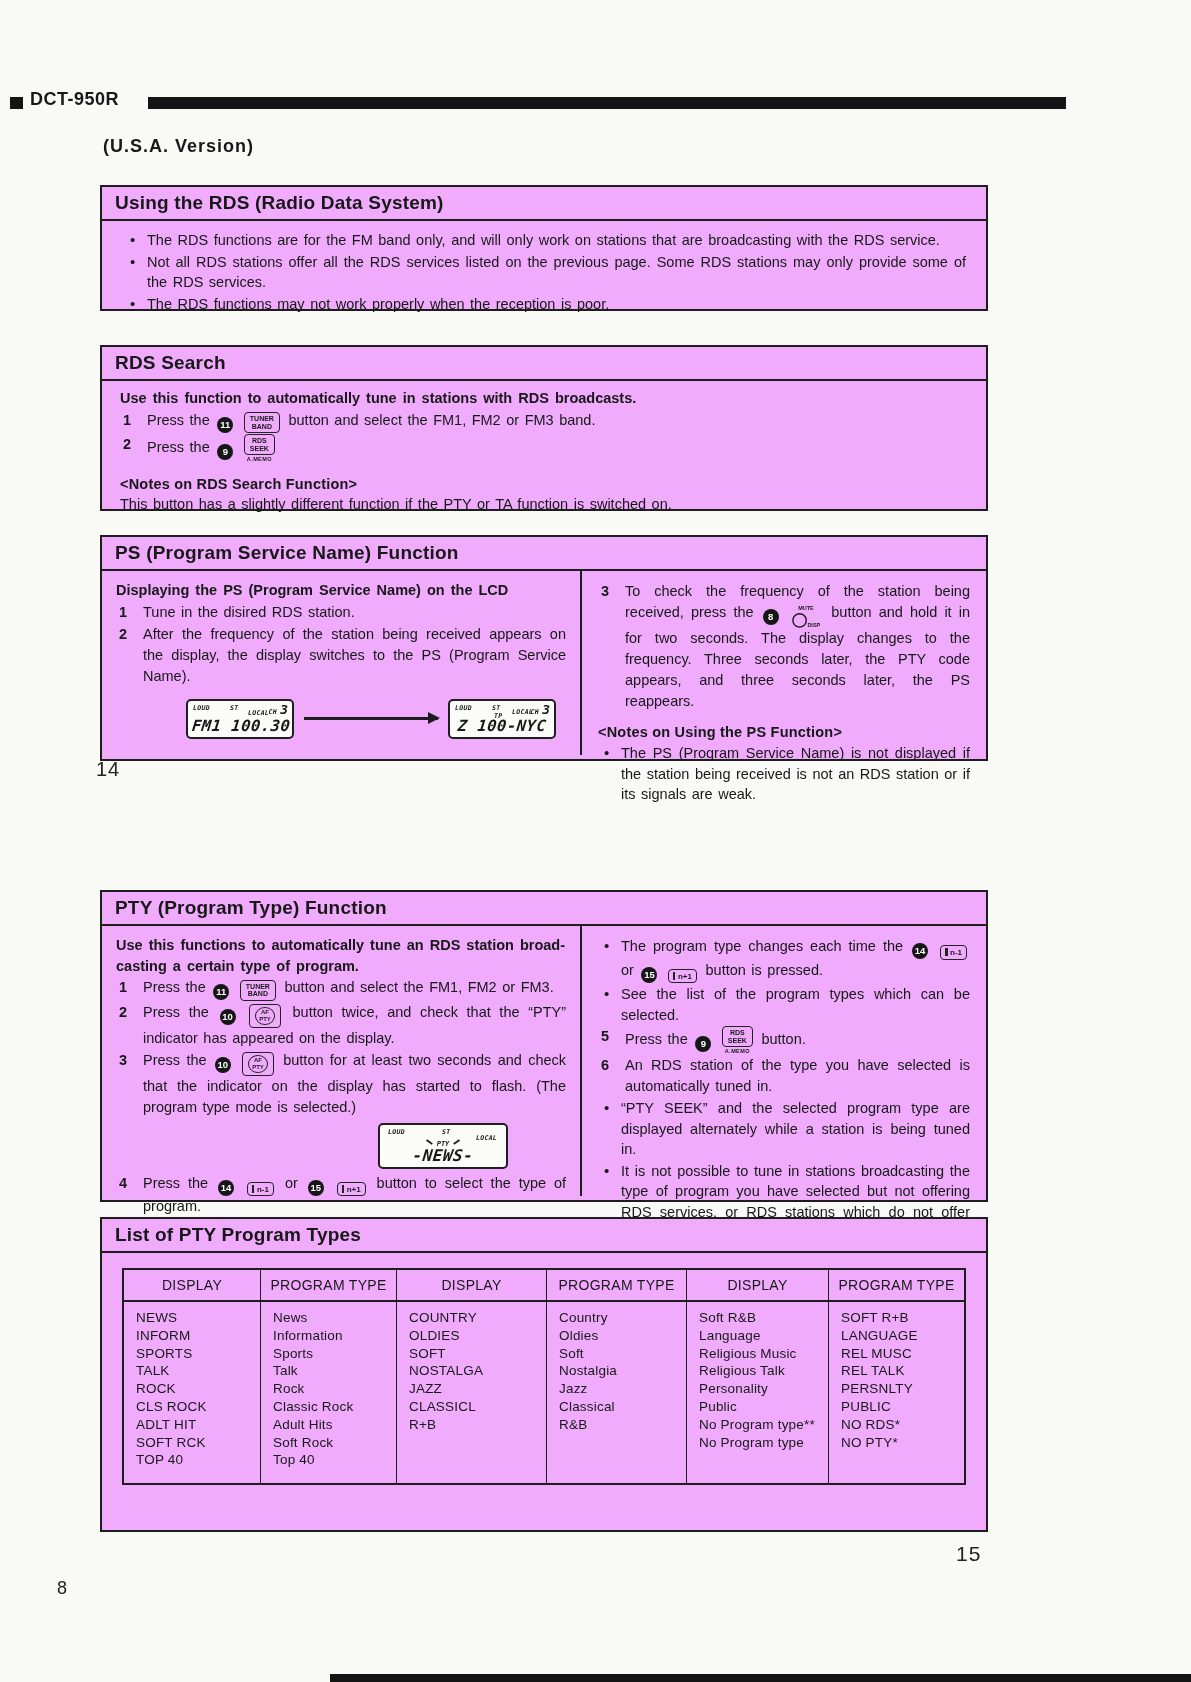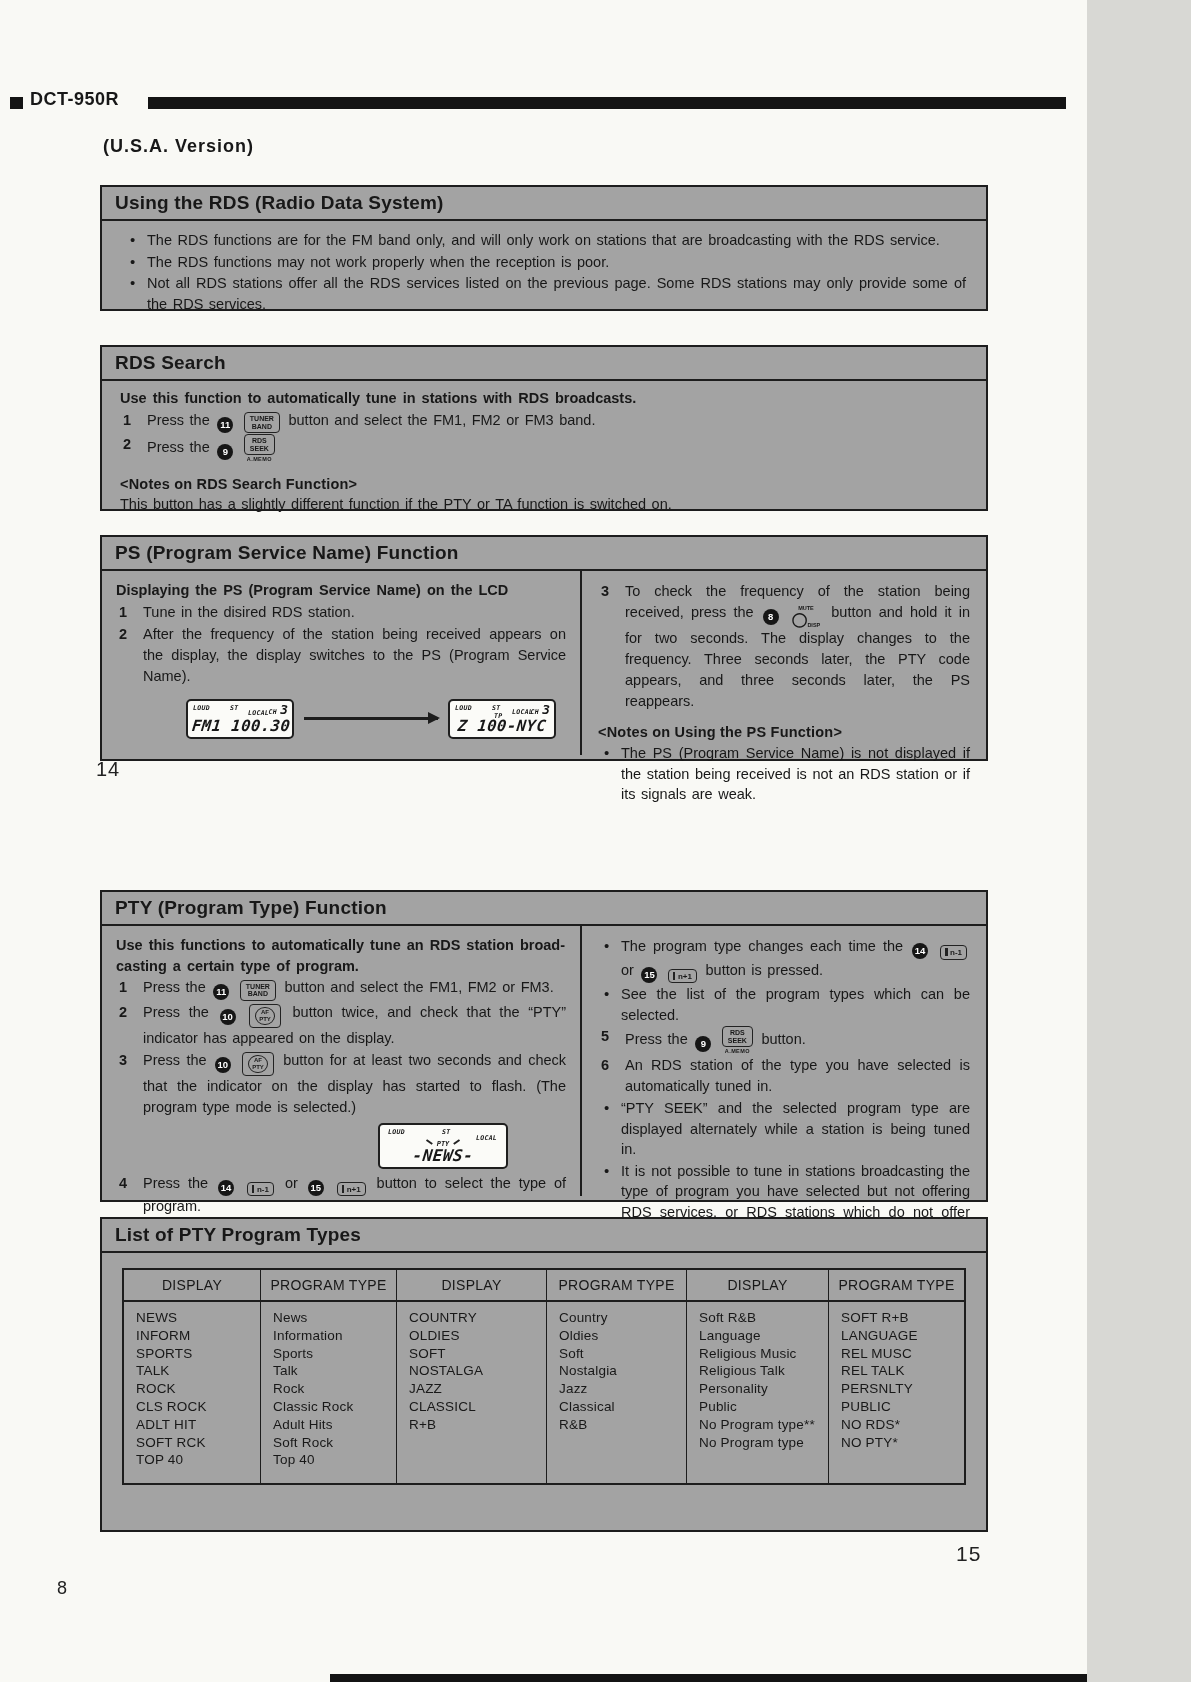--- a/index.html
+++ b/index.html
@@ -1,24 +1,24 @@
 <!DOCTYPE html>
 <html><head>
 <meta charset="utf-8">
 <style>
   html,body{margin:0;padding:0;background:#d8d8d4;}
-  .page{position:relative;width:1087px;height:1682px;background:#f9f9f5;color:#181818;
+  .page{position:relative;width:1191px;height:1682px;background:#f9f9f5;color:#181818;
         font-family:"Liberation Sans",sans-serif;overflow:hidden;}
   
   .hsq{position:absolute;left:10px;top:97px;width:13px;height:12px;background:#141414;}
   .model{position:absolute;left:30px;top:89px;font-size:18px;font-weight:bold;letter-spacing:.5px;}
   .hbar{position:absolute;left:148px;top:97px;width:918px;height:12px;background:#141414;}
   .usa{position:absolute;left:103px;top:136px;font-size:18px;font-weight:bold;letter-spacing:1px;}
   
-  .box{position:absolute;left:100px;width:888px;border:2.5px solid #1d1d1d;background:#a3a3a3;box-sizing:border-box;}
+  .box{position:absolute;left:100px;width:888px;border:2.5px solid #1d1d1d;background:#f0abfc;box-sizing:border-box;}
   .box-title{font-size:19px;font-weight:bold;padding:5px 13px 5px;border-bottom:2.5px solid #1d1d1d;letter-spacing:.2px;}
   .box-body{padding:8px 14px 8px;}
   .cols{display:flex;align-items:stretch;}
   .col-left{width:480px;border-right:2px solid #1d1d1d;box-sizing:border-box;padding:9px 14px 8px;}
   .col-right{flex:1;padding:9px 16px 8px 16px;}
   
   .lead{font-weight:bold;font-size:14.5px;line-height:20.5px;word-spacing:2px;}
   .step{position:relative;padding-left:27px;font-size:14.5px;line-height:21px;text-align:justify;word-spacing:1.5px;margin-top:1px;}
   .step .no{position:absolute;left:3px;top:0;font-weight:bold;}
   .bullet{position:relative;padding-left:23px;font-size:14.5px;line-height:20.5px;text-align:justify;word-spacing:1.5px;margin-top:1px;}
@@ -80,22 +80,22 @@
 
   <div class="hsq"></div>
   <div class="model">DCT-950R</div>
   <div class="hbar"></div>
   <div class="usa">(U.S.A. Version)</div>
 
   <div class="box" style="top:185px;height:126px;">
     <div class="box-title">Using the RDS (Radio Data System)</div>
     <div class="box-body" style="padding-left:22px;padding-right:20px;">
       <div class="bullet">The RDS functions are for the FM band only, and will only work on stations that are broadcasting with the RDS service.</div>
+      <div class="bullet">Not all RDS stations offer all the RDS services listed on the previous page. Some RDS stations may only provide some of the RDS services.</div>
       <div class="bullet">The RDS functions may not work properly when the reception is poor.</div>
-      <div class="bullet">Not all RDS stations offer all the RDS services listed on the previous page. Some RDS stations may only provide some of the RDS services.</div>
     </div>
   </div>
 
   <div class="box" style="top:345px;height:166px;">
     <div class="box-title">RDS Search</div>
     <div class="box-body" style="padding-left:18px;padding-right:18px;padding-top:7px;">
       <div class="lead">Use this function to automatically tune in stations with RDS broadcasts.</div>
       <div class="step">
         <span class="no">1</span>
         <span>Press the</span>

